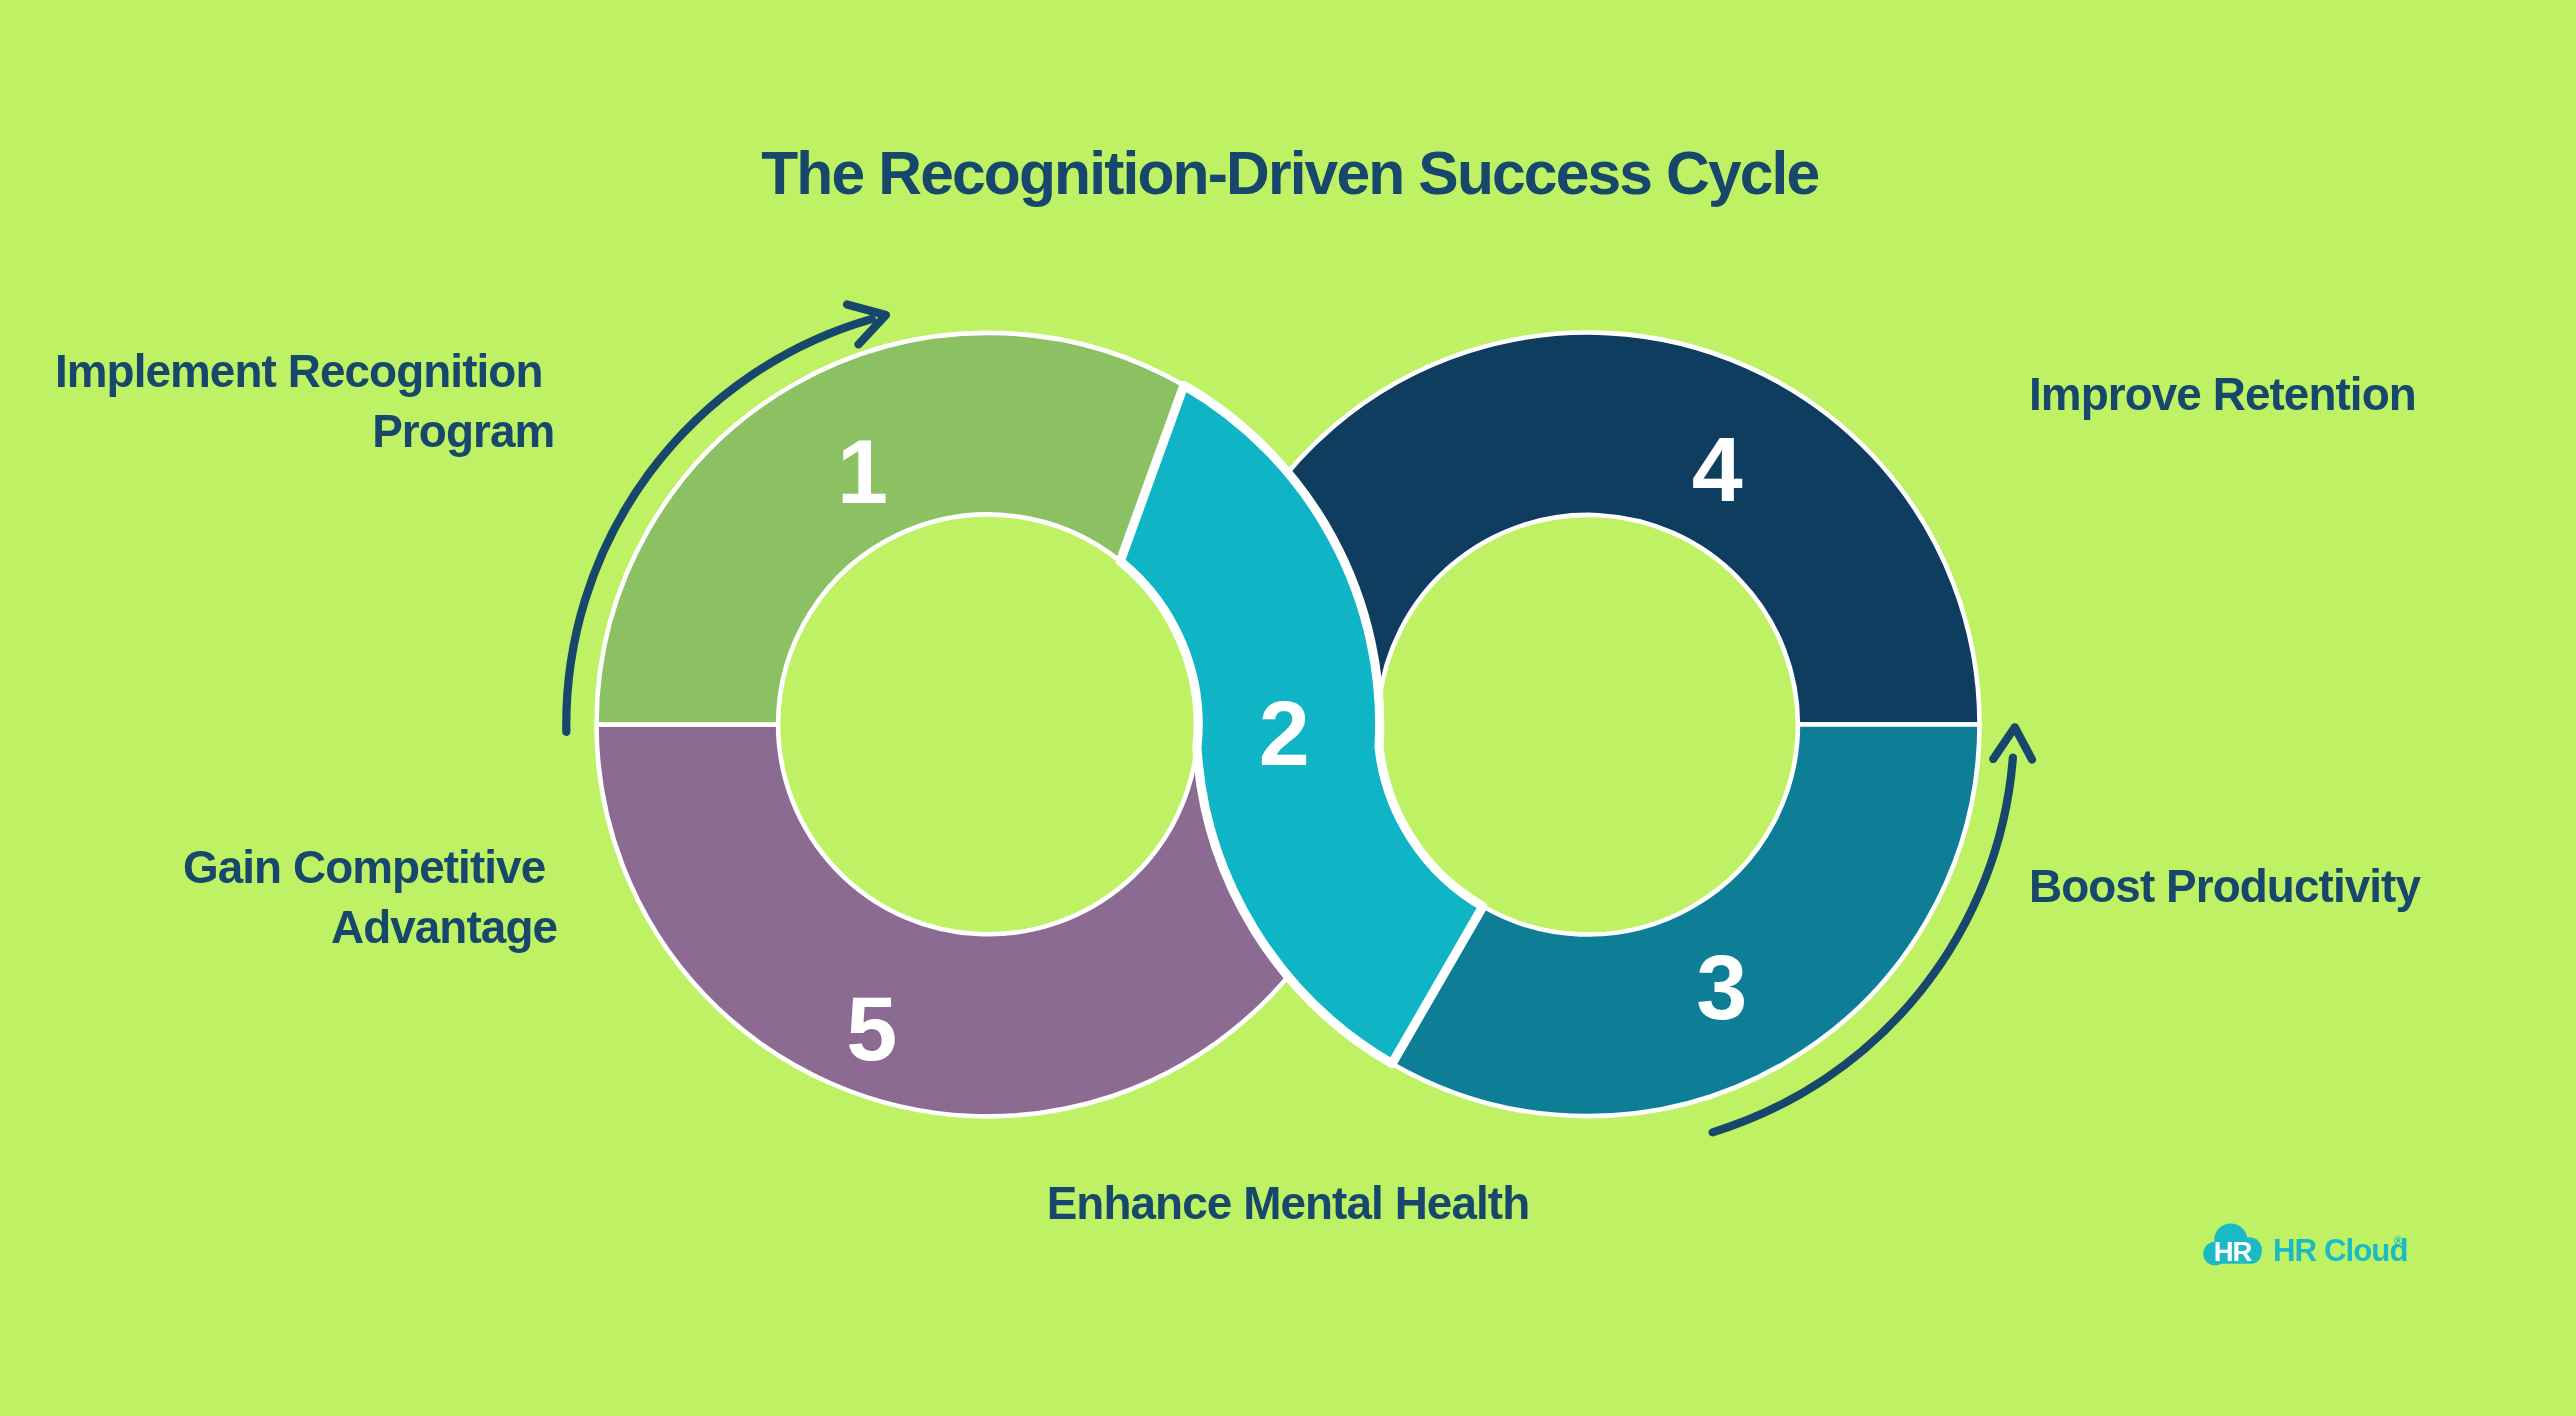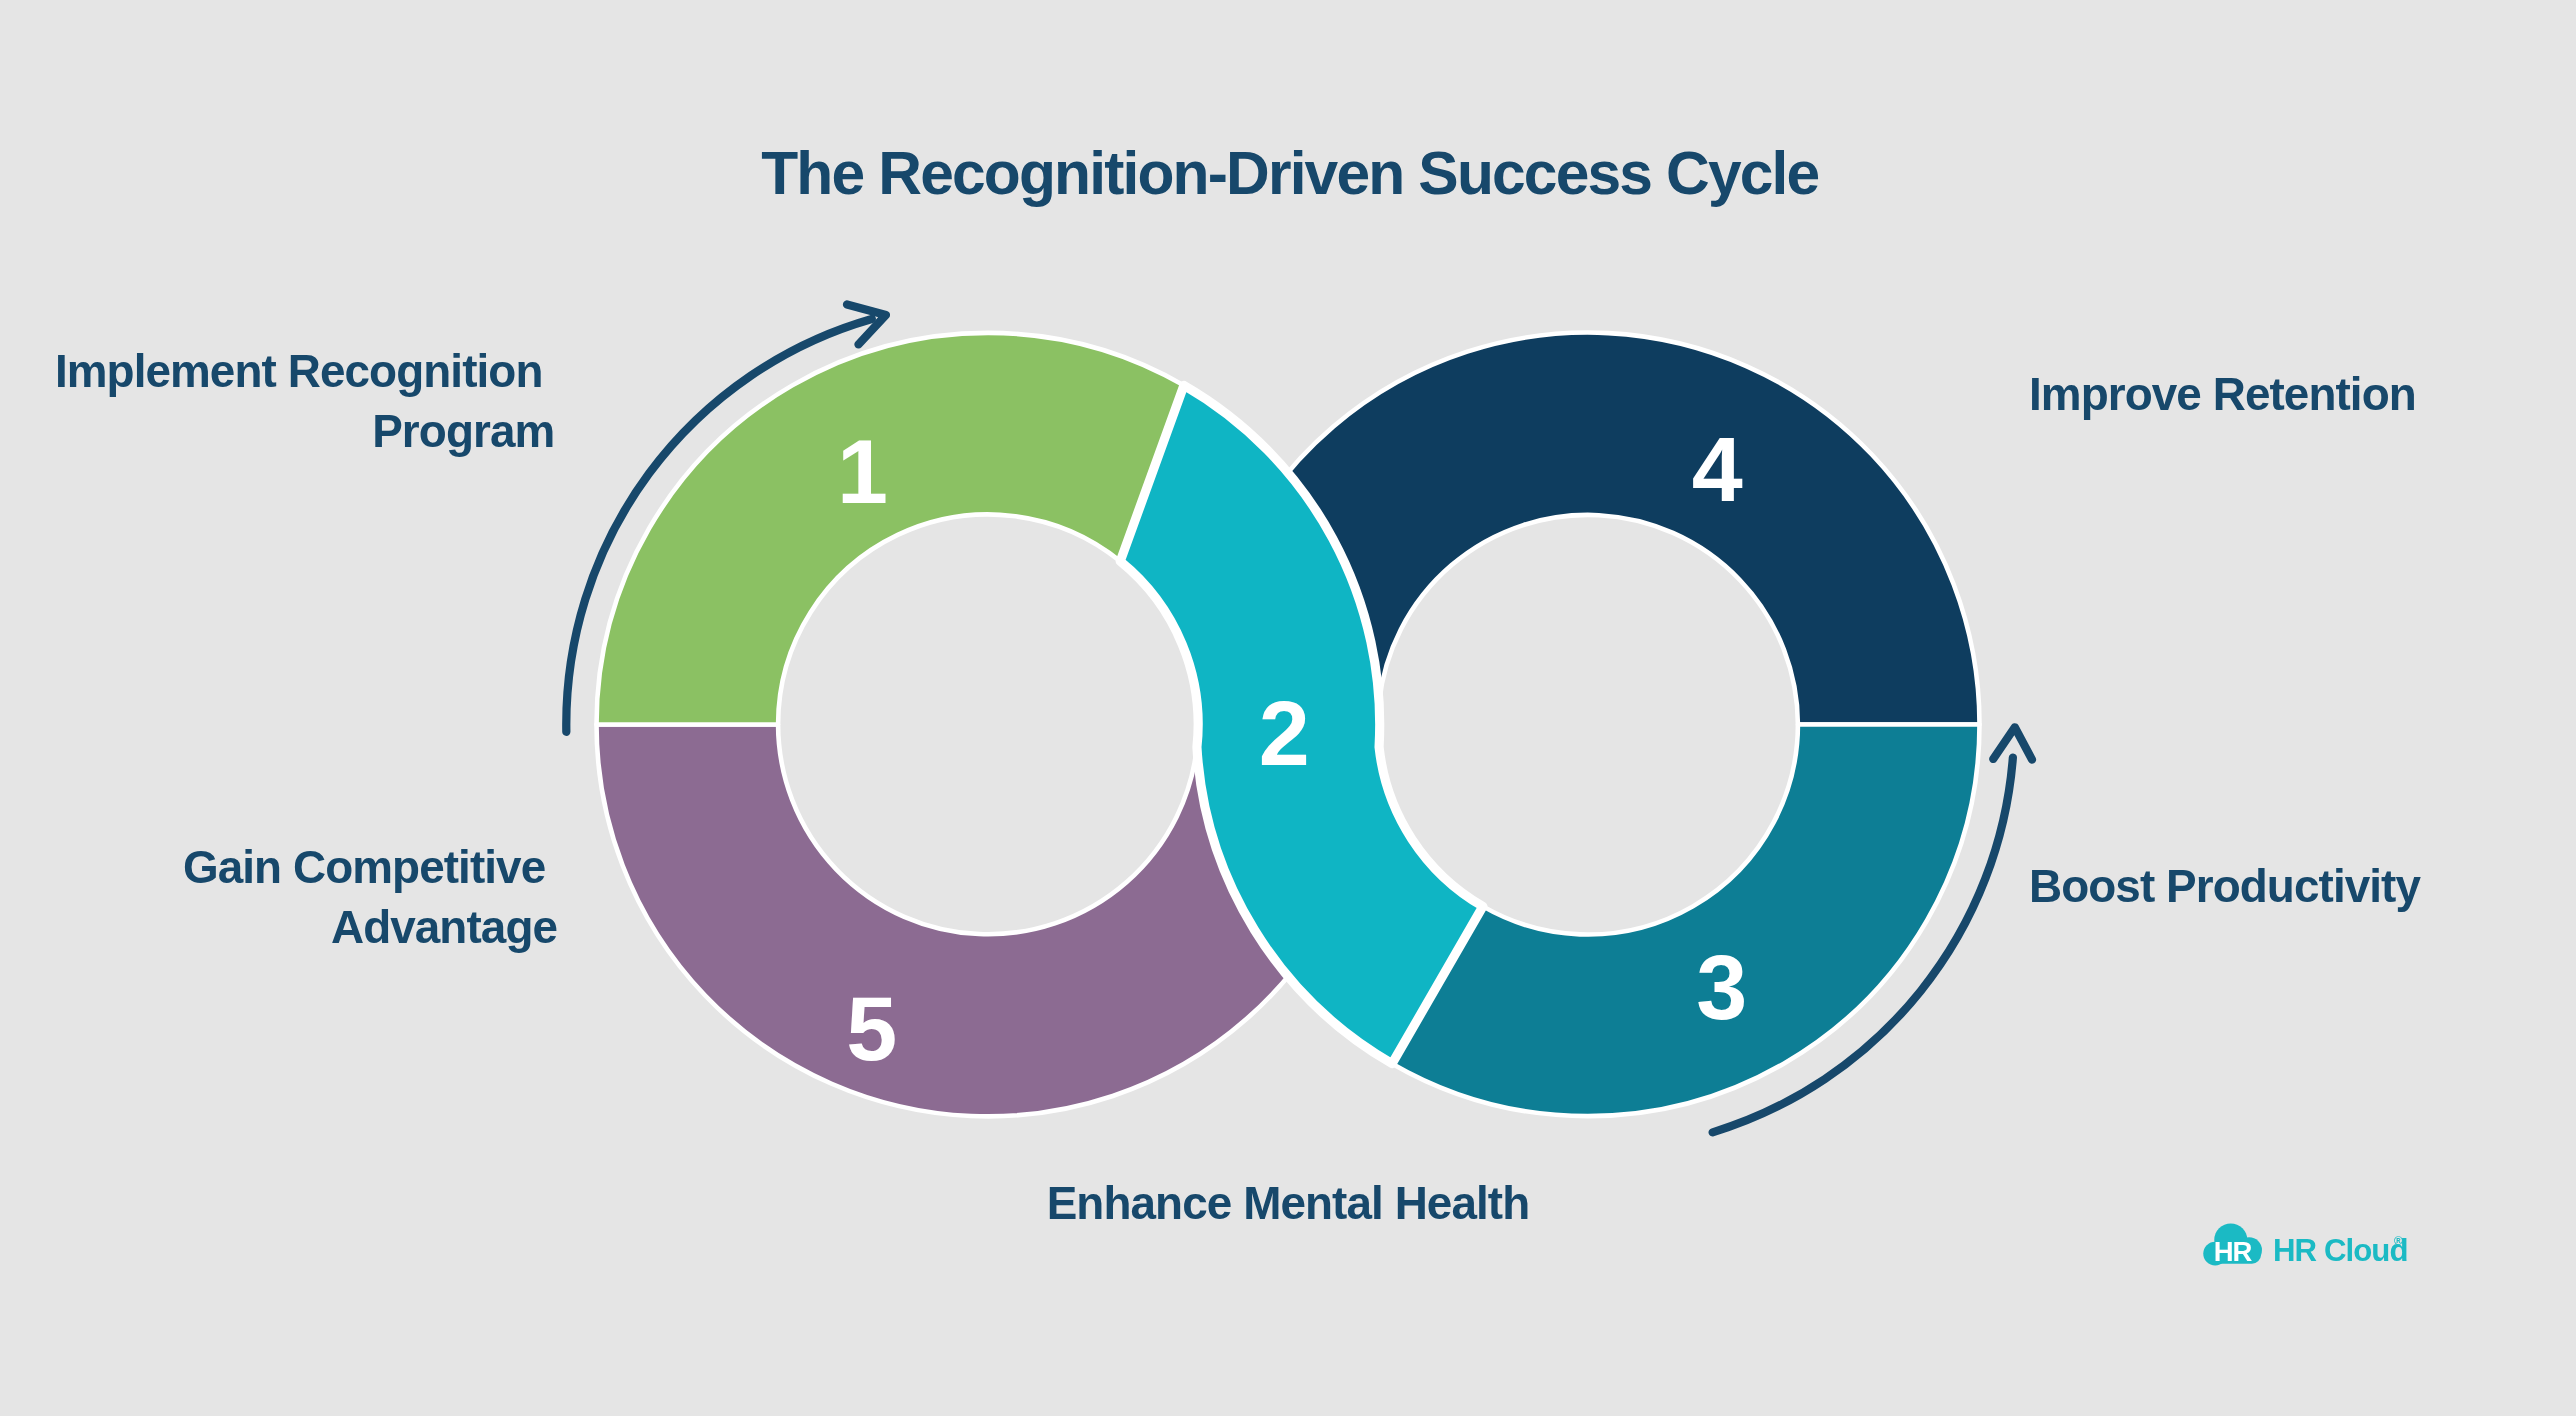--- a/index.html
+++ b/index.html
@@ -1,20 +1,20 @@
 <!DOCTYPE html>
 <html style="font-size:14.7px"><head>
 <meta charset="utf-8">
 <style>
   html, body { margin: 0; padding: 0; background: #ffffff; }
   .canvas {
     position: relative;
     width: 2576px;
     height: 1416px;
-    background: #e5e5e5;
+    background: #bef264;
     overflow: hidden;
     font-family: "Liberation Sans", sans-serif;
   }
   svg { display: block; }
   text { font-family: "Liberation Sans", sans-serif; }
   .title-text   { font-weight: bold; font-size: 66px; letter-spacing: -2px; }
   .label-text   { font-weight: bold; font-size: 50px; letter-spacing: -1px; }
   .num-text     { font-weight: bold; font-size: 100px; fill: #ffffff; }
   .seg          { stroke: #ffffff; stroke-width: 5; stroke-linejoin: round; }
   .seg-band     { stroke: #ffffff; stroke-width: 10; stroke-linejoin: round; }

